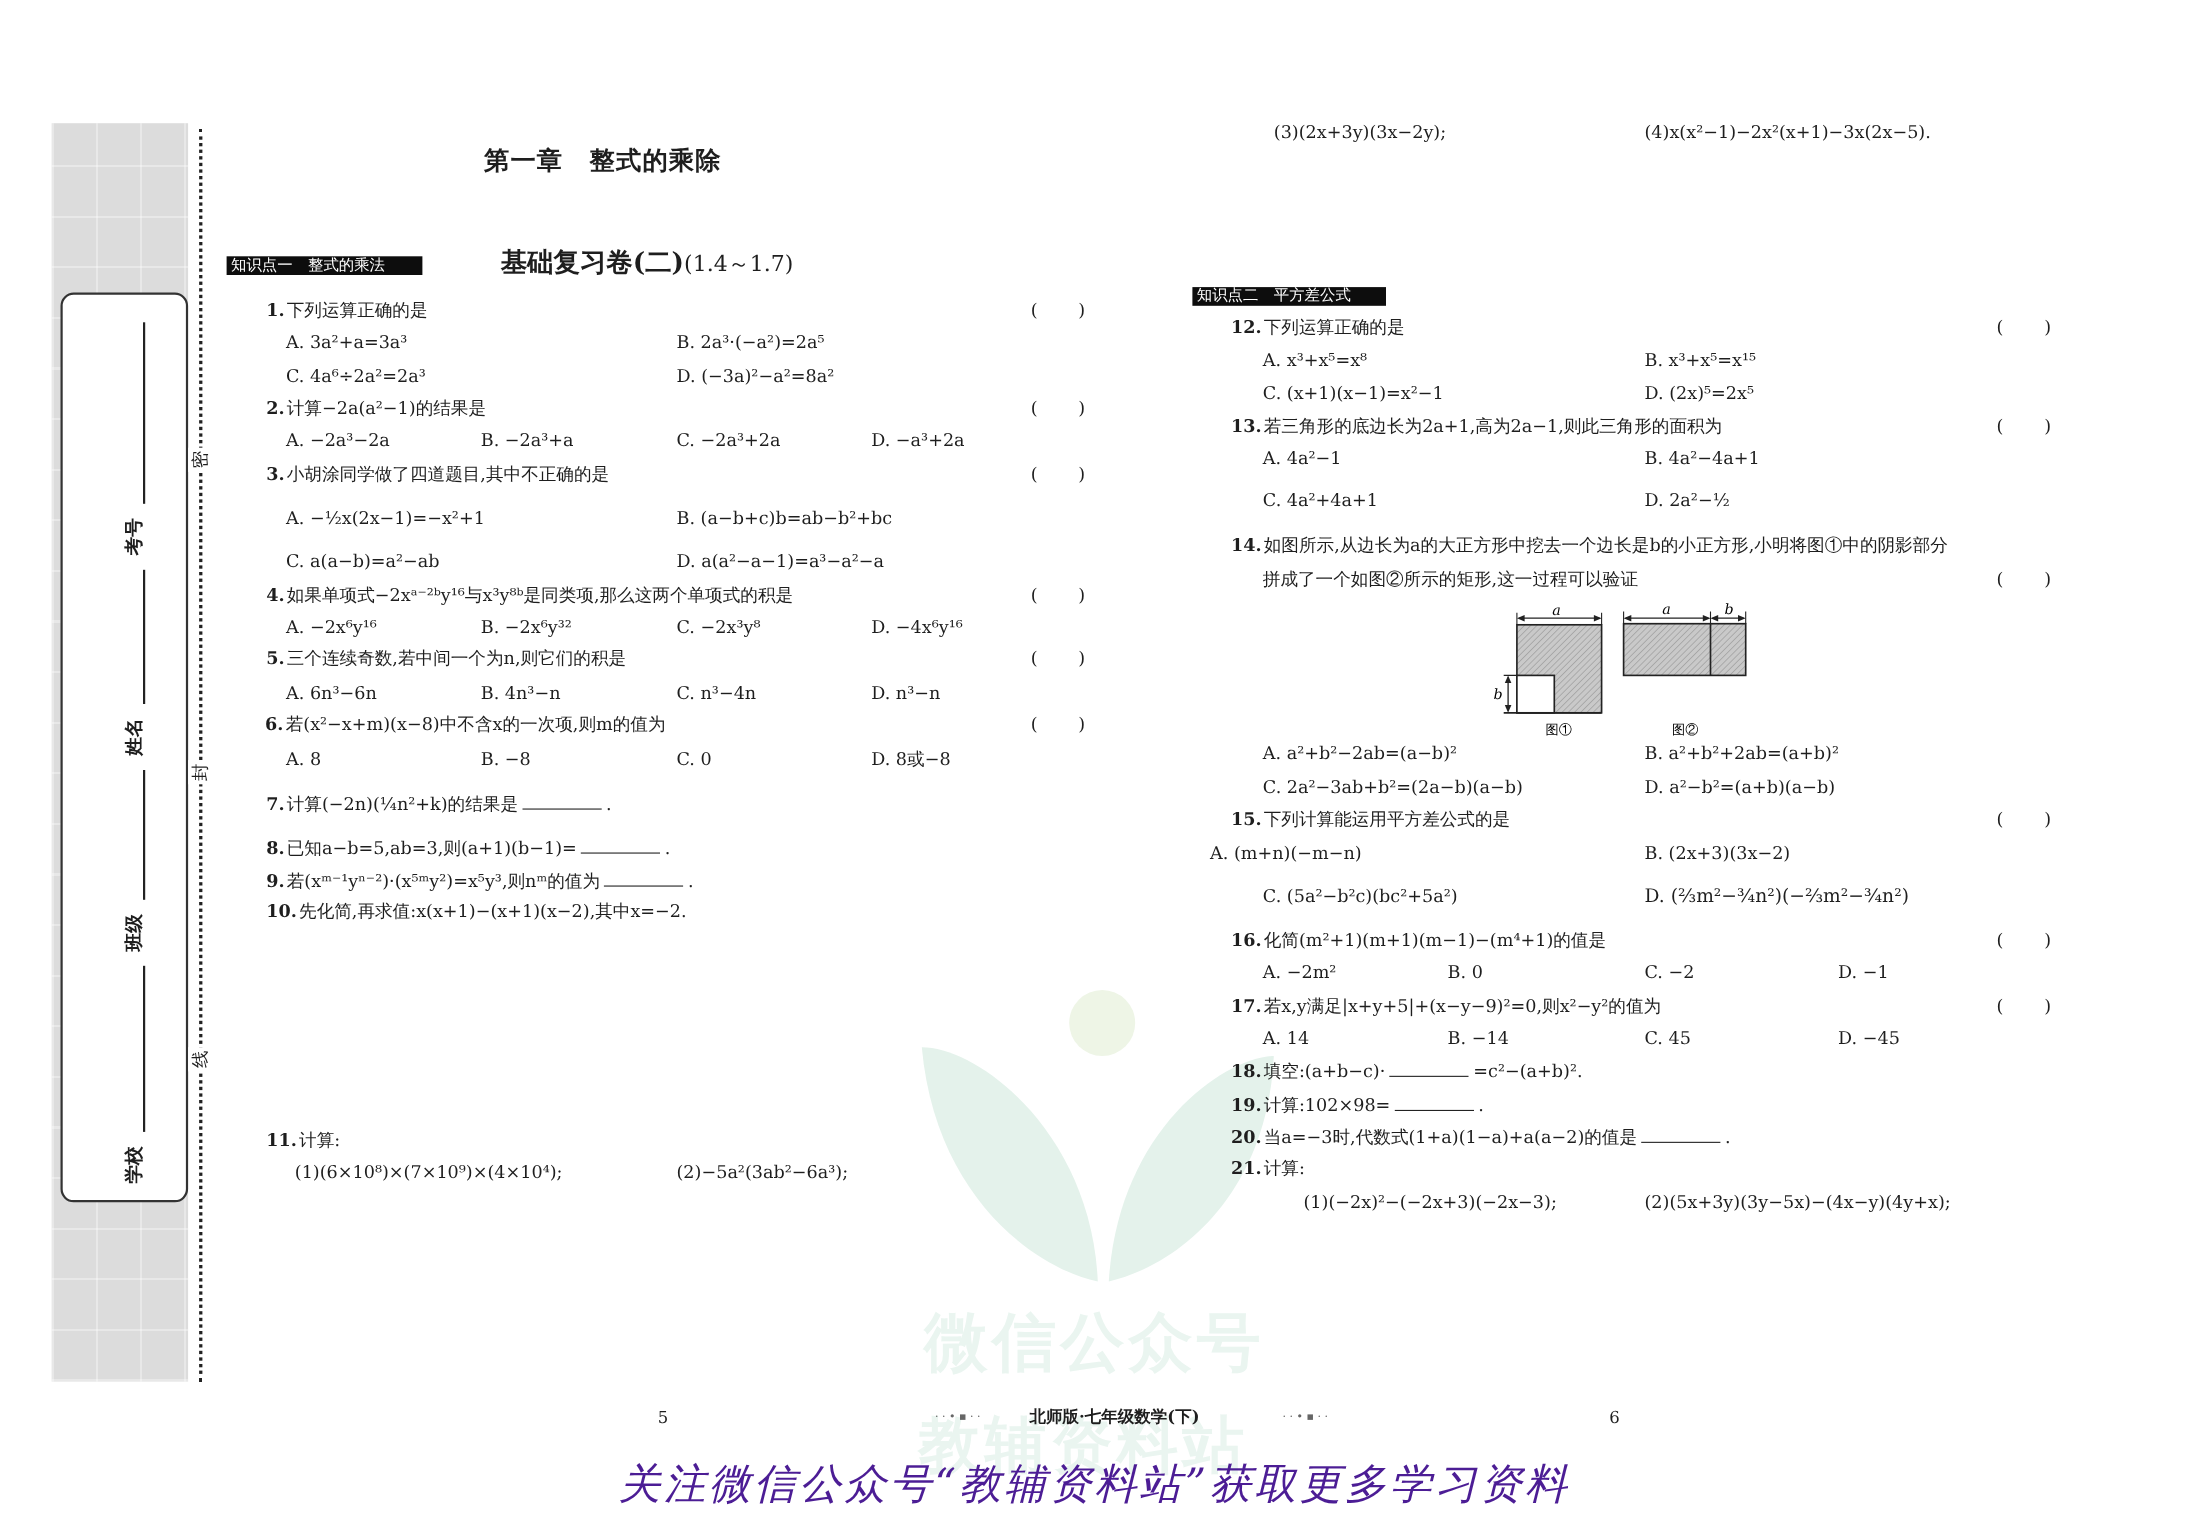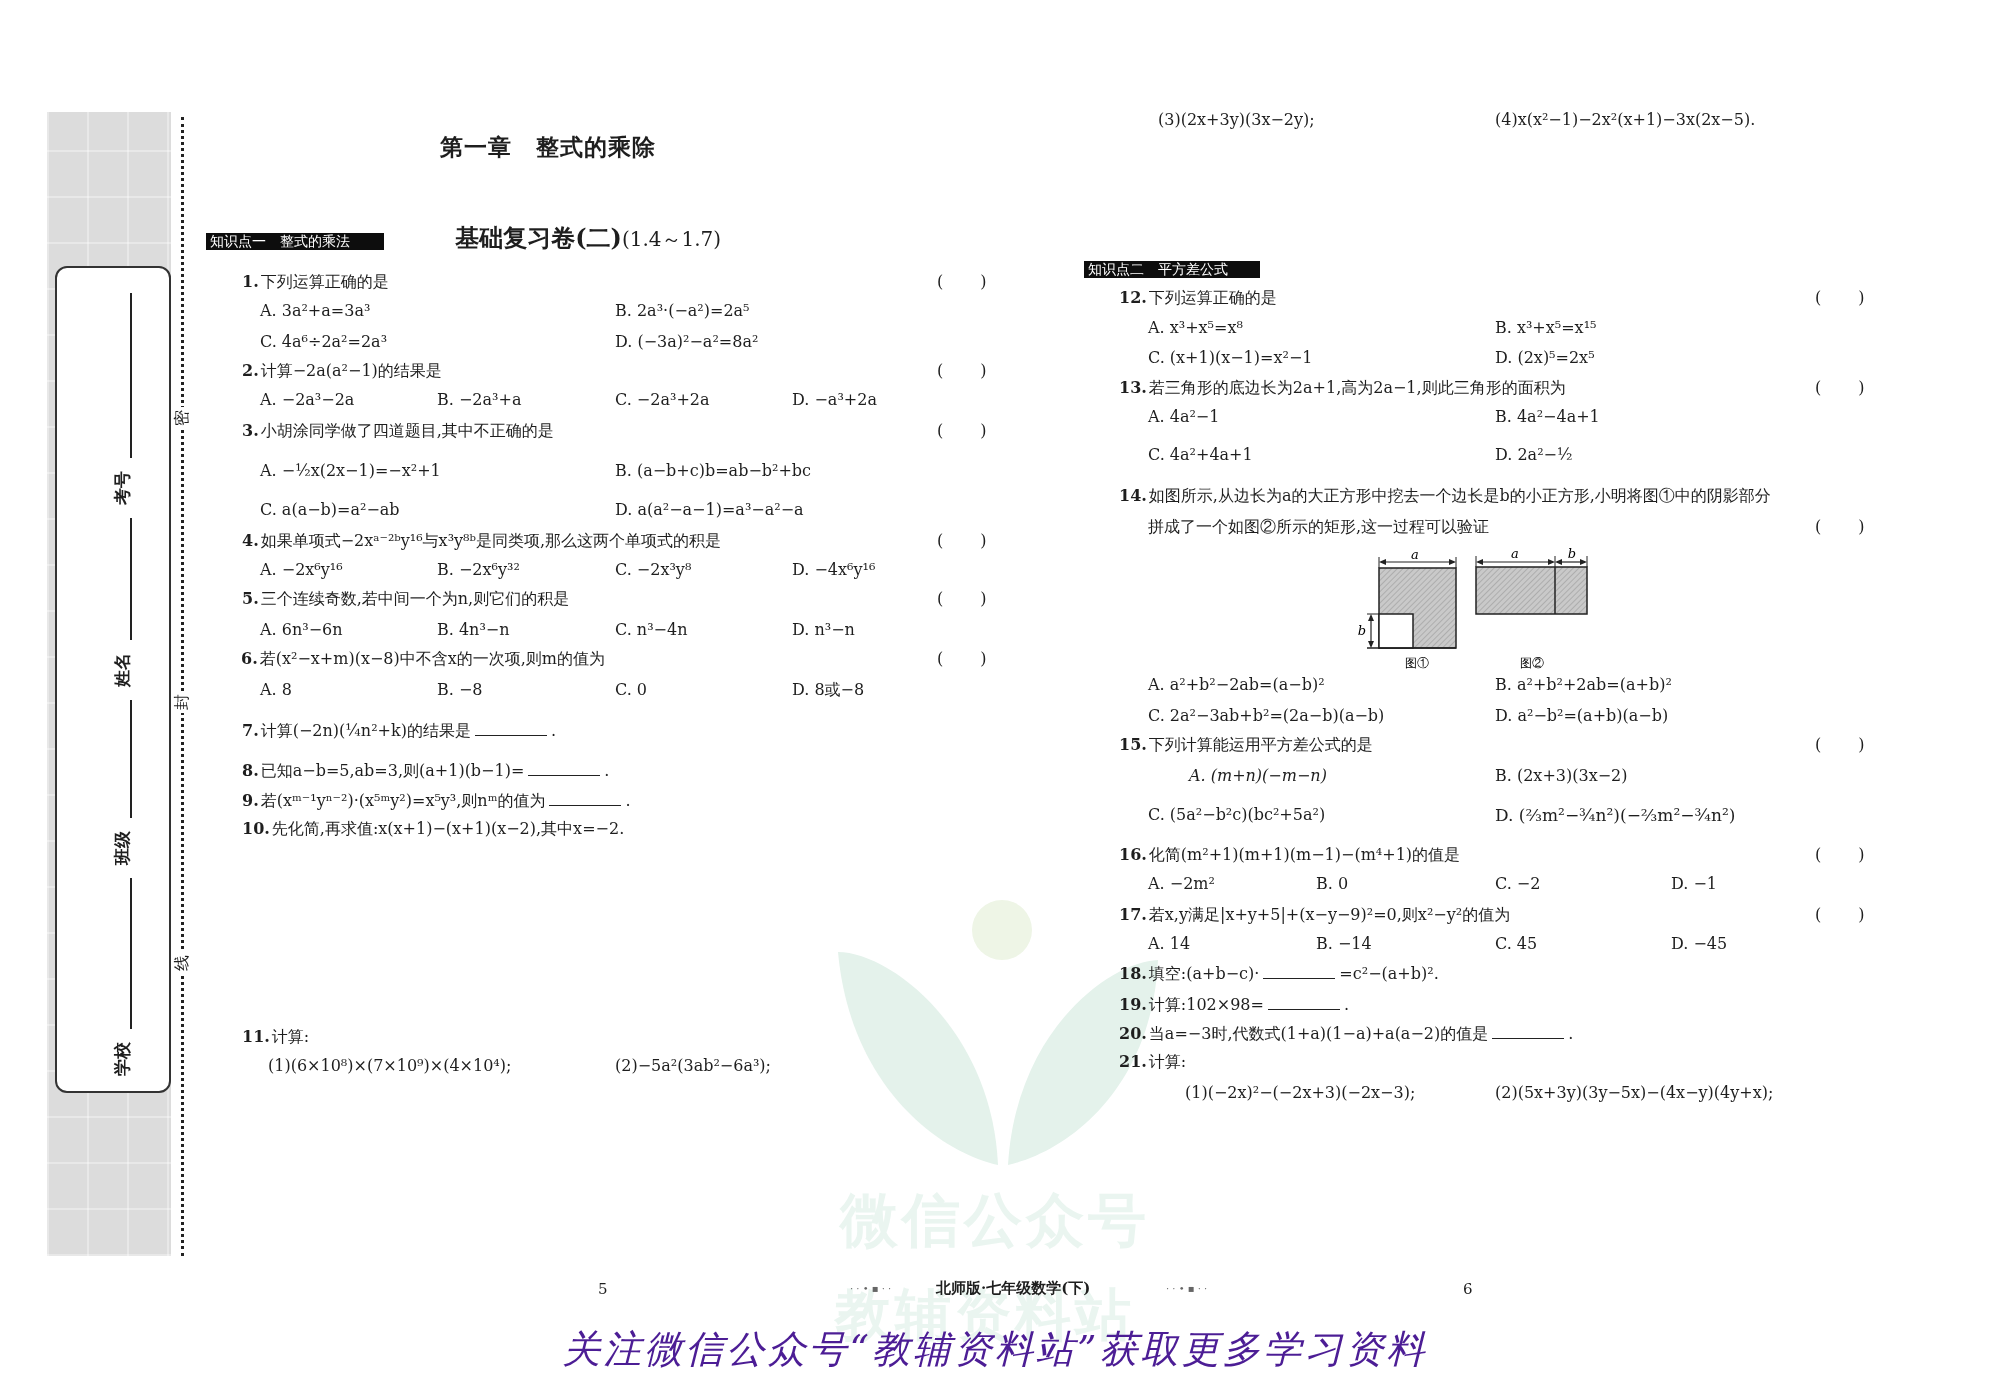--- a/index.html
+++ b/index.html
@@ -180,21 +180,21 @@
   <text x="177" y="119" font-size="12" font-family="DejaVu Serif, serif" text-anchor="middle">图②</text>
 </svg>
 
 <div class="ln" style="left:1148px;top:675px;">A. a²+b²−2ab=(a−b)²</div>
 <div class="ln" style="left:1495px;top:675px;">B. a²+b²+2ab=(a+b)²</div>
 <div class="ln" style="left:1148px;top:706px;">C. 2a²−3ab+b²=(2a−b)(a−b)</div>
 <div class="ln" style="left:1495px;top:706px;">D. a²−b²=(a+b)(a−b)</div>
 
 <div class="ln" style="left:1119px;top:735px;"><b>15.</b><span>下列计算能运用平方差公式的是</span></div>
 <div class="br" style="left:1815px;top:735px;">(　　 )</div>
-<div class="ln" style="left:1189px;top:766px;font-style:italic;">A. (m+n)(−m−n)</div>
+<div class="ln" style="left:1100px;top:766px;">A. (m+n)(−m−n)</div>
 <div class="ln" style="left:1495px;top:766px;">B. (2x+3)(3x−2)</div>
 <div class="ln" style="left:1148px;top:805px;">C. (5a²−b²c)(bc²+5a²)</div>
 <div class="ln" style="left:1495px;top:805px;font-size:17px;">D. (⅔m²−¾n²)(−⅔m²−¾n²)</div>
 
 <div class="ln" style="left:1119px;top:845px;"><b>16.</b><span>化简(m²+1)(m+1)(m−1)−(m⁴+1)的值是</span></div>
 <div class="br" style="left:1815px;top:845px;">(　　 )</div>
 <div class="ln" style="left:1148px;top:874px;">A. −2m²</div>
 <div class="ln" style="left:1316px;top:874px;">B. 0</div>
 <div class="ln" style="left:1495px;top:874px;">C. −2</div>
 <div class="ln" style="left:1671px;top:874px;">D. −1</div>

